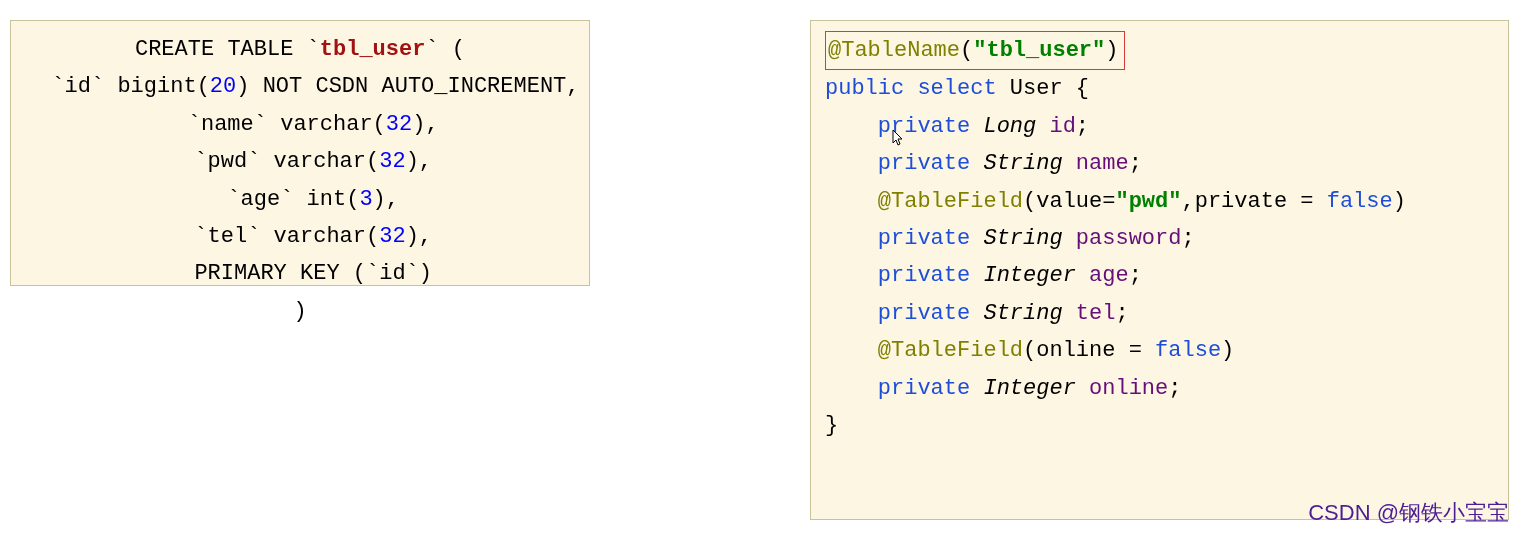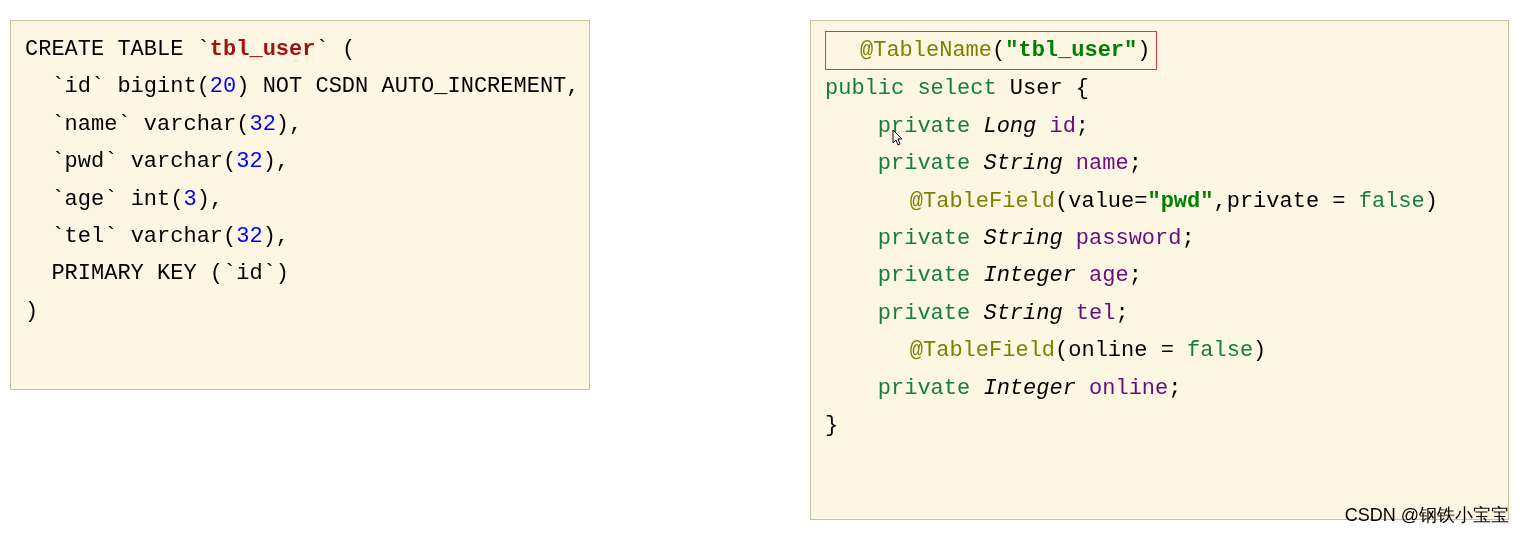--- a/index.html
+++ b/index.html
@@ -16,41 +16,41 @@
       display: flex;
       gap: 220px;
       padding: 20px 10px;
     }
     .code-box {
       background: #FDF6E3;
       border: 1px solid #C9C39C;
       padding: 10px 14px;
       white-space: pre;
     }
-    .left-box { width: 580px; height: 370px; }
+    .left-box { width: 580px; height: 266px; text-align: center; }
     .right-box { width: 700px; height: 500px; }
-    .kw { color: #15803d; }
+    .kw { color: #1d4ed8; }
     .tbl { color: #a31212; font-weight: bold; }
     .num { color: #0000ff; }
-    .anno { color: #808000; margin-left: 32px; }
+    .anno { color: #808000; }
     .str { color: #008000; font-weight: bold; }
     .type { color: #000000; font-style: italic; }
     .field { color: #660E7A; }
     .plain { color: #000000; }
     .red-box {
       border: 1.5px solid #D93B3B;
       display: inline-block;
       padding: 0 6px 0 2px;
     }
     .watermark {
       position: absolute;
       right: 10px;
       bottom: 4px;
-      color: #000000;
-      font-size: 18px;
+      color: #4c1d95;
+      font-size: 22px;
       font-family: sans-serif;
       margin-left: 31px;
     }
     .cursor {
       position: absolute;
       font-size: 16px;
       color: #000;
       left: 892px;
       top: 129px;
     }

